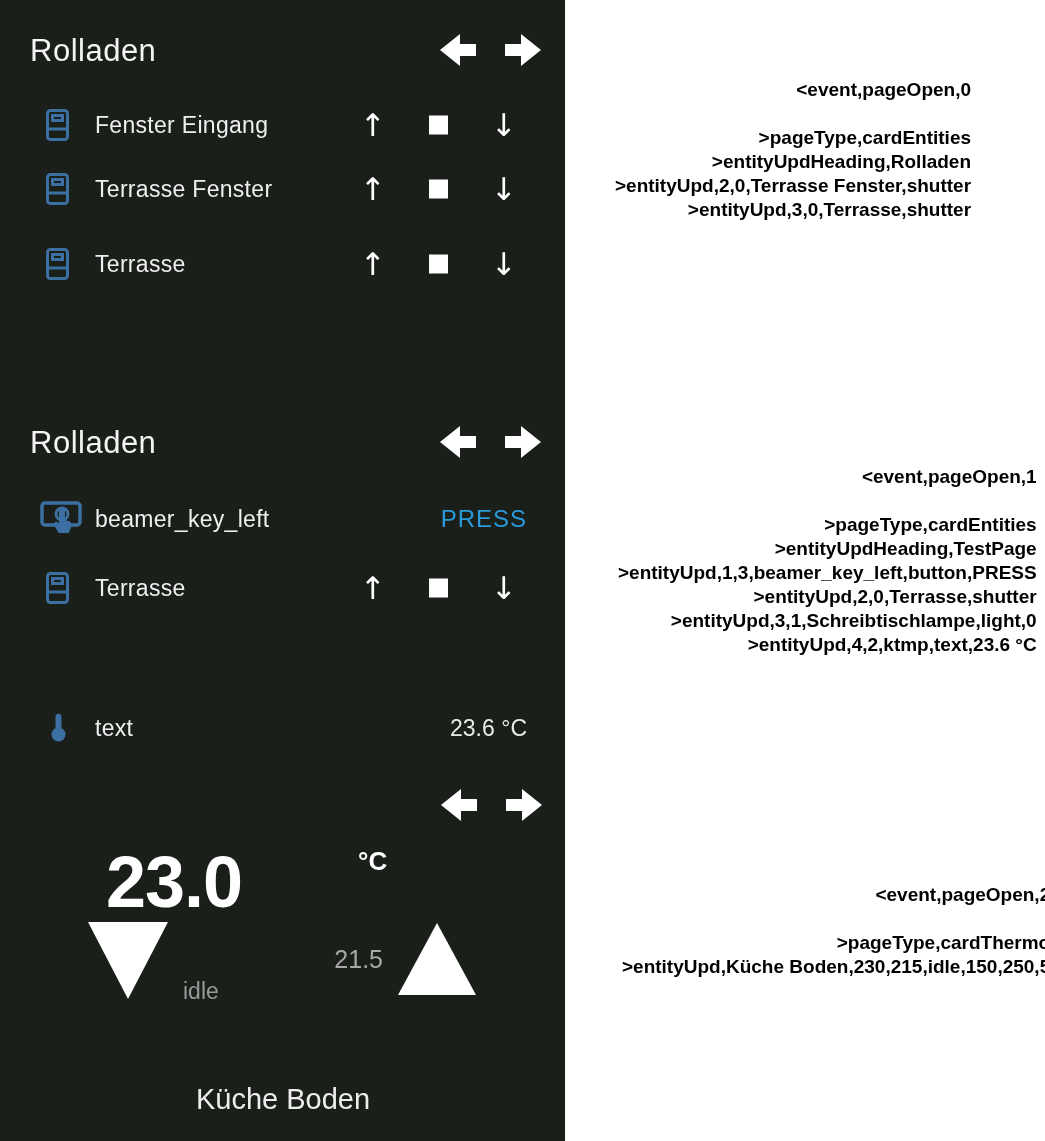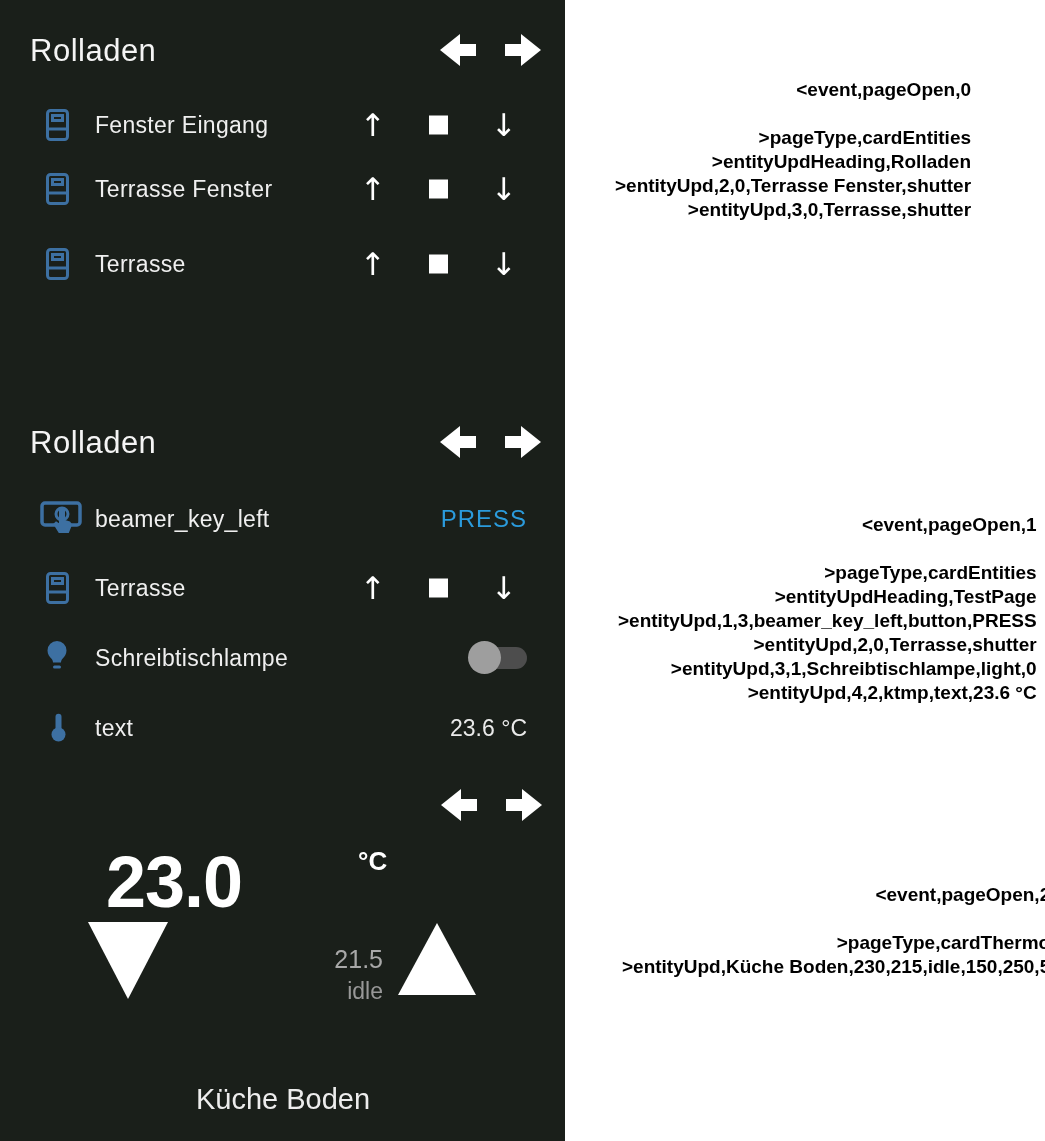--- a/index.html
+++ b/index.html
@@ -25,21 +25,21 @@
   .value-label { position:absolute; right:38px; top:50%; transform:translateY(-50%); color:#eaeaea; font-size:23px; }
 
   .toggle { position:absolute; left:468px; top:50%; transform:translateY(-50%); width:60px; height:34px; }
   .toggle-track { position:absolute; left:3px; top:6px; width:56px; height:22px; border-radius:11px; background:#4d4d4d; }
   .toggle-knob { position:absolute; left:0; top:0; width:33px; height:33px; border-radius:50%; background:#9e9e9e; }
 
   
   .thermo-temp { position:absolute; left:106px; top:841px; width:320px; text-align:left; color:#ffffff; font-size:72px; font-weight:bold; letter-spacing:-1px; }
   .thermo-unit { position:absolute; left:358px; top:846px; color:#ffffff; font-size:26px; font-weight:bold; }
   .thermo-target { position:absolute; left:183px; top:945px; width:200px; text-align:right; color:#a8a8a8; font-size:25px; }
-  .thermo-state { position:absolute; left:183px; top:978px; width:200px; text-align:right; color:#989898; font-size:23px; }
+  .thermo-state { position:absolute; left:183px; top:978px; width:200px; text-align:left; color:#989898; font-size:23px; }
   .thermo-name { position:absolute; left:83px; top:1083px; width:400px; text-align:center; color:#ededed; font-size:29px; }
   .tri { position:absolute; }
 
   
   .log-block { position:absolute; color:#000000; font-weight:bold; font-size:19px;text-align:right; }
   .log-line { height:24px; line-height:24px; white-space:pre; }
 </style>
 </head>
 <body>
 
@@ -113,31 +113,20 @@
         <rect x="1.5" y="1.5" width="20" height="29" rx="3" fill="none" stroke="#3d70a2" stroke-width="3"></rect>
         <rect x="6.5" y="6.5" width="10" height="5" fill="none" stroke="#3d70a2" stroke-width="3"></rect>
         <line x1="2" y1="20" x2="21" y2="20" stroke="#3d70a2" stroke-width="3"></line>
       </svg>
       <div class="entity-label">Terrasse</div>
       <div class="ctl-arrow ctl-up">↑</div>
       <div class="ctl-stop"></div>
       <div class="ctl-arrow ctl-down">↓</div>
     </div>
 
-    <div class="entity-row" style="top:636px;">
-      <svg class="entity-icon" style="left:46px; top:4px;" width="22" height="32" viewBox="0 0 22 32">
-        <path d="M11,1 a9.5,9.5 0 0 1 9.5,9.5 c0,4 -2.3,6.3 -4,8.3 -0.9,1.1 -1.5,2.2 -1.5,3.7 h-8 c0,-1.5 -0.6,-2.6 -1.5,-3.7 C3.8,16.8 1.5,14.5 1.5,10.5 A9.5,9.5 0 0 1 11,1 z" fill="#3d70a2"></path>
-        <rect x="7" y="25.5" width="8" height="3" rx="1.5" fill="#3d70a2"></rect>
-      </svg>
-      <div class="entity-label">Schreibtischlampe</div>
-      <div class="toggle">
-        <div class="toggle-track"></div>
-        <div class="toggle-knob"></div>
-      </div>
-    </div>
 
     <div class="entity-row" style="top:706px;">
       <svg class="entity-icon" style="left:51px; top:7px;" width="15" height="29" viewBox="0 0 15 29">
         <rect x="4.5" y="0.8" width="6" height="17" rx="3" fill="#3d70a2"></rect>
         <circle cx="7.5" cy="21.5" r="7" fill="#3d70a2"></circle>
       </svg>
       <div class="entity-label">text</div>
       <div class="value-label">23.6 °C</div>
     </div>
 
@@ -165,21 +154,21 @@
 
   <div class="log-block" style="left:615px; top:78px;">
     <div class="log-line">&lt;event,pageOpen,0</div>
     <div class="log-line"></div>
     <div class="log-line">&gt;pageType,cardEntities</div>
     <div class="log-line">&gt;entityUpdHeading,Rolladen</div>
     <div class="log-line">&gt;entityUpd,2,0,Terrasse Fenster,shutter</div>
     <div class="log-line">&gt;entityUpd,3,0,Terrasse,shutter</div>
   </div>
 
-  <div class="log-block" style="left:618px; top:465px;margin-top:48px;">
+  <div class="log-block" style="left:618px; top:465px;">
     <div class="log-line">&lt;event,pageOpen,1</div>
     <div class="log-line"></div>
     <div class="log-line">&gt;pageType,cardEntities</div>
     <div class="log-line">&gt;entityUpdHeading,TestPage</div>
     <div class="log-line">&gt;entityUpd,1,3,beamer_key_left,button,PRESS</div>
     <div class="log-line">&gt;entityUpd,2,0,Terrasse,shutter</div>
     <div class="log-line">&gt;entityUpd,3,1,Schreibtischlampe,light,0</div>
     <div class="log-line">&gt;entityUpd,4,2,ktmp,text,23.6 °C</div>
   </div>
 

